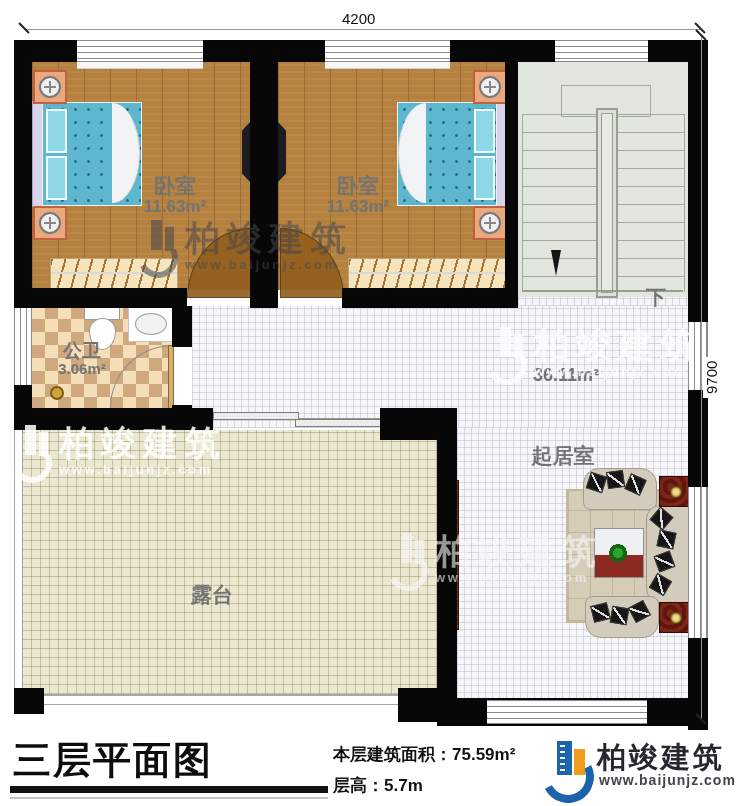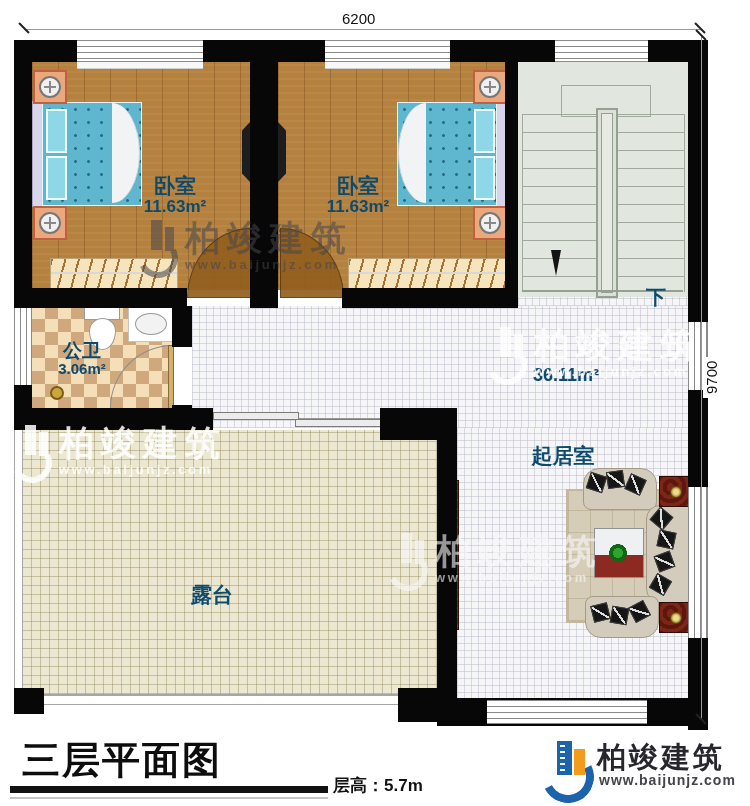--- a/index.html
+++ b/index.html
@@ -22,21 +22,21 @@
     background-image:repeating-linear-gradient(0deg,rgba(185,185,200,.5) 0 1px,transparent 1px 7px),
                      repeating-linear-gradient(90deg,rgba(185,185,200,.5) 0 1px,transparent 1px 7px);}
   .tile-terrace{position:absolute;background-color:#ece7d1;
     background-image:repeating-linear-gradient(0deg,rgba(150,140,95,.45) 0 1px,transparent 1px 9px),
                      repeating-linear-gradient(90deg,rgba(150,140,95,.45) 0 1px,transparent 1px 9px);}
   .checker{position:absolute;background-color:#f5dfb9;
     background-image:conic-gradient(#d0a87e 0 25%,transparent 0 50%,#d0a87e 0 75%,transparent 0);
     background-size:26px 26px;}
   .stair-floor{position:absolute;background:#e1e6de;}
   
-  .lbl{position:absolute;color:#0c4a6e;font-weight:700;text-align:center;line-height:1.15;}
+  .lbl{position:absolute;color:#737373;font-weight:700;text-align:center;line-height:1.15;}
   .dim{position:absolute;color:#101010;font-size:15px;background:#fff;padding:0 4px;}
   .dimline{position:absolute;background:#999;}
   .tick{position:absolute;width:14px;height:2px;background:#222;transform:rotate(45deg);}
   
   .headboard{position:absolute;background:#d8d5ea;border:1px solid #a9a5c2;}
   .mattress{position:absolute;background:#5eb6cf;border:1px solid #e8f5f8;
     background-image:radial-gradient(rgba(16,84,104,.75) 1.2px,transparent 1.6px);
     background-size:13px 13px;}
   .pillowbed{position:absolute;background:#8ed7e6;border:2px solid #f2fbfd;}
   .fold{position:absolute;background:#f2f3f5;border-left:1px solid #cfd2d6;
@@ -242,21 +242,21 @@
   <div class="lbl" style="left:125px;top:197px;width:100px;font-size:17px;">11.63m²</div>
   <div class="lbl" style="left:313px;top:174px;width:90px;font-size:21px;">卧室</div>
   <div class="lbl" style="left:308px;top:197px;width:100px;font-size:17px;">11.63m²</div>
   <div class="lbl" style="left:42px;top:340px;width:80px;font-size:19px;">公卫</div>
   <div class="lbl" style="left:38px;top:360px;width:88px;font-size:15px;">3.06m²</div>
   <div class="lbl" style="left:520px;top:365px;width:92px;font-size:18px;">36.11m²</div>
   <div class="lbl" style="left:518px;top:444px;width:90px;font-size:21px;">起居室</div>
   <div class="lbl" style="left:172px;top:583px;width:80px;font-size:21px;">露台</div>
 
   <div class="dimline" style="left:24px;top:29px;width:676px;height:1px;"></div>
-  <div class="dim" style="left:338px;top:10px;">6200</div>
+  <div class="dim" style="left:338px;top:10px;">4200</div>
   <div class="tick" style="left:17px;top:27px;"></div>
   <div class="tick" style="left:693px;top:27px;"></div>
   <div class="dimline" style="left:701px;top:36px;width:1px;height:684px;"></div>
   <div class="dim" style="left:703px;top:398px;transform:rotate(-90deg);transform-origin:left top;">9700</div>
   <div class="tick" style="left:694px;top:34px;"></div>
   <div class="tick" style="left:694px;top:718px;"></div>
 
   <div class="wm" style="left:138px;top:220px;color:rgba(70,70,76,.55);">
     <span class="wm-icon">
         <span class="wm-arc"></span>
@@ -287,23 +287,26 @@
   <div class="wm" style="left:388px;top:533px;color:rgba(248,248,250,.6);">
     <span class="wm-icon">
         <span class="wm-arc"></span>
         <span class="wm-b1"></span>
         <span class="wm-b2"></span>
       </span>
     <span class="wm-text"><span class="wm-brand">柏竣建筑</span><br>
     <span class="wm-url">www.baijunjz.com</span></span>
   </div>
 
-  <div class="ft-title" style="left:22px;top:735px;">三层平面图</div>
+  <div class="ft-title" style="left:13px;top:735px;">三层平面图</div>
   <div class="ft-bar" style="left:10px;top:786px;width:318px;height:7px;"></div>
   <div class="ft-bar2" style="left:10px;top:797px;width:318px;height:2px;"></div>
+  <div class="ft-line" style="left:333px;top:743px;">
+    <span>本层建筑面积：</span><span>75.59m²</span>
+  </div>
   <div class="ft-line" style="left:333px;top:774px;">
     <span>层高：</span><span>5.7m</span>
   </div>
   <div class="logo-icon" style="left:540px;top:739px;">
     <span class="logo-arc"></span>
       <span class="logo-b1"></span>
       <span class="logo-win"></span>
       <span class="logo-b2"></span>
   </div>
   <div class="ft-brand" style="left:597px;top:738px;">柏竣建筑</div>

